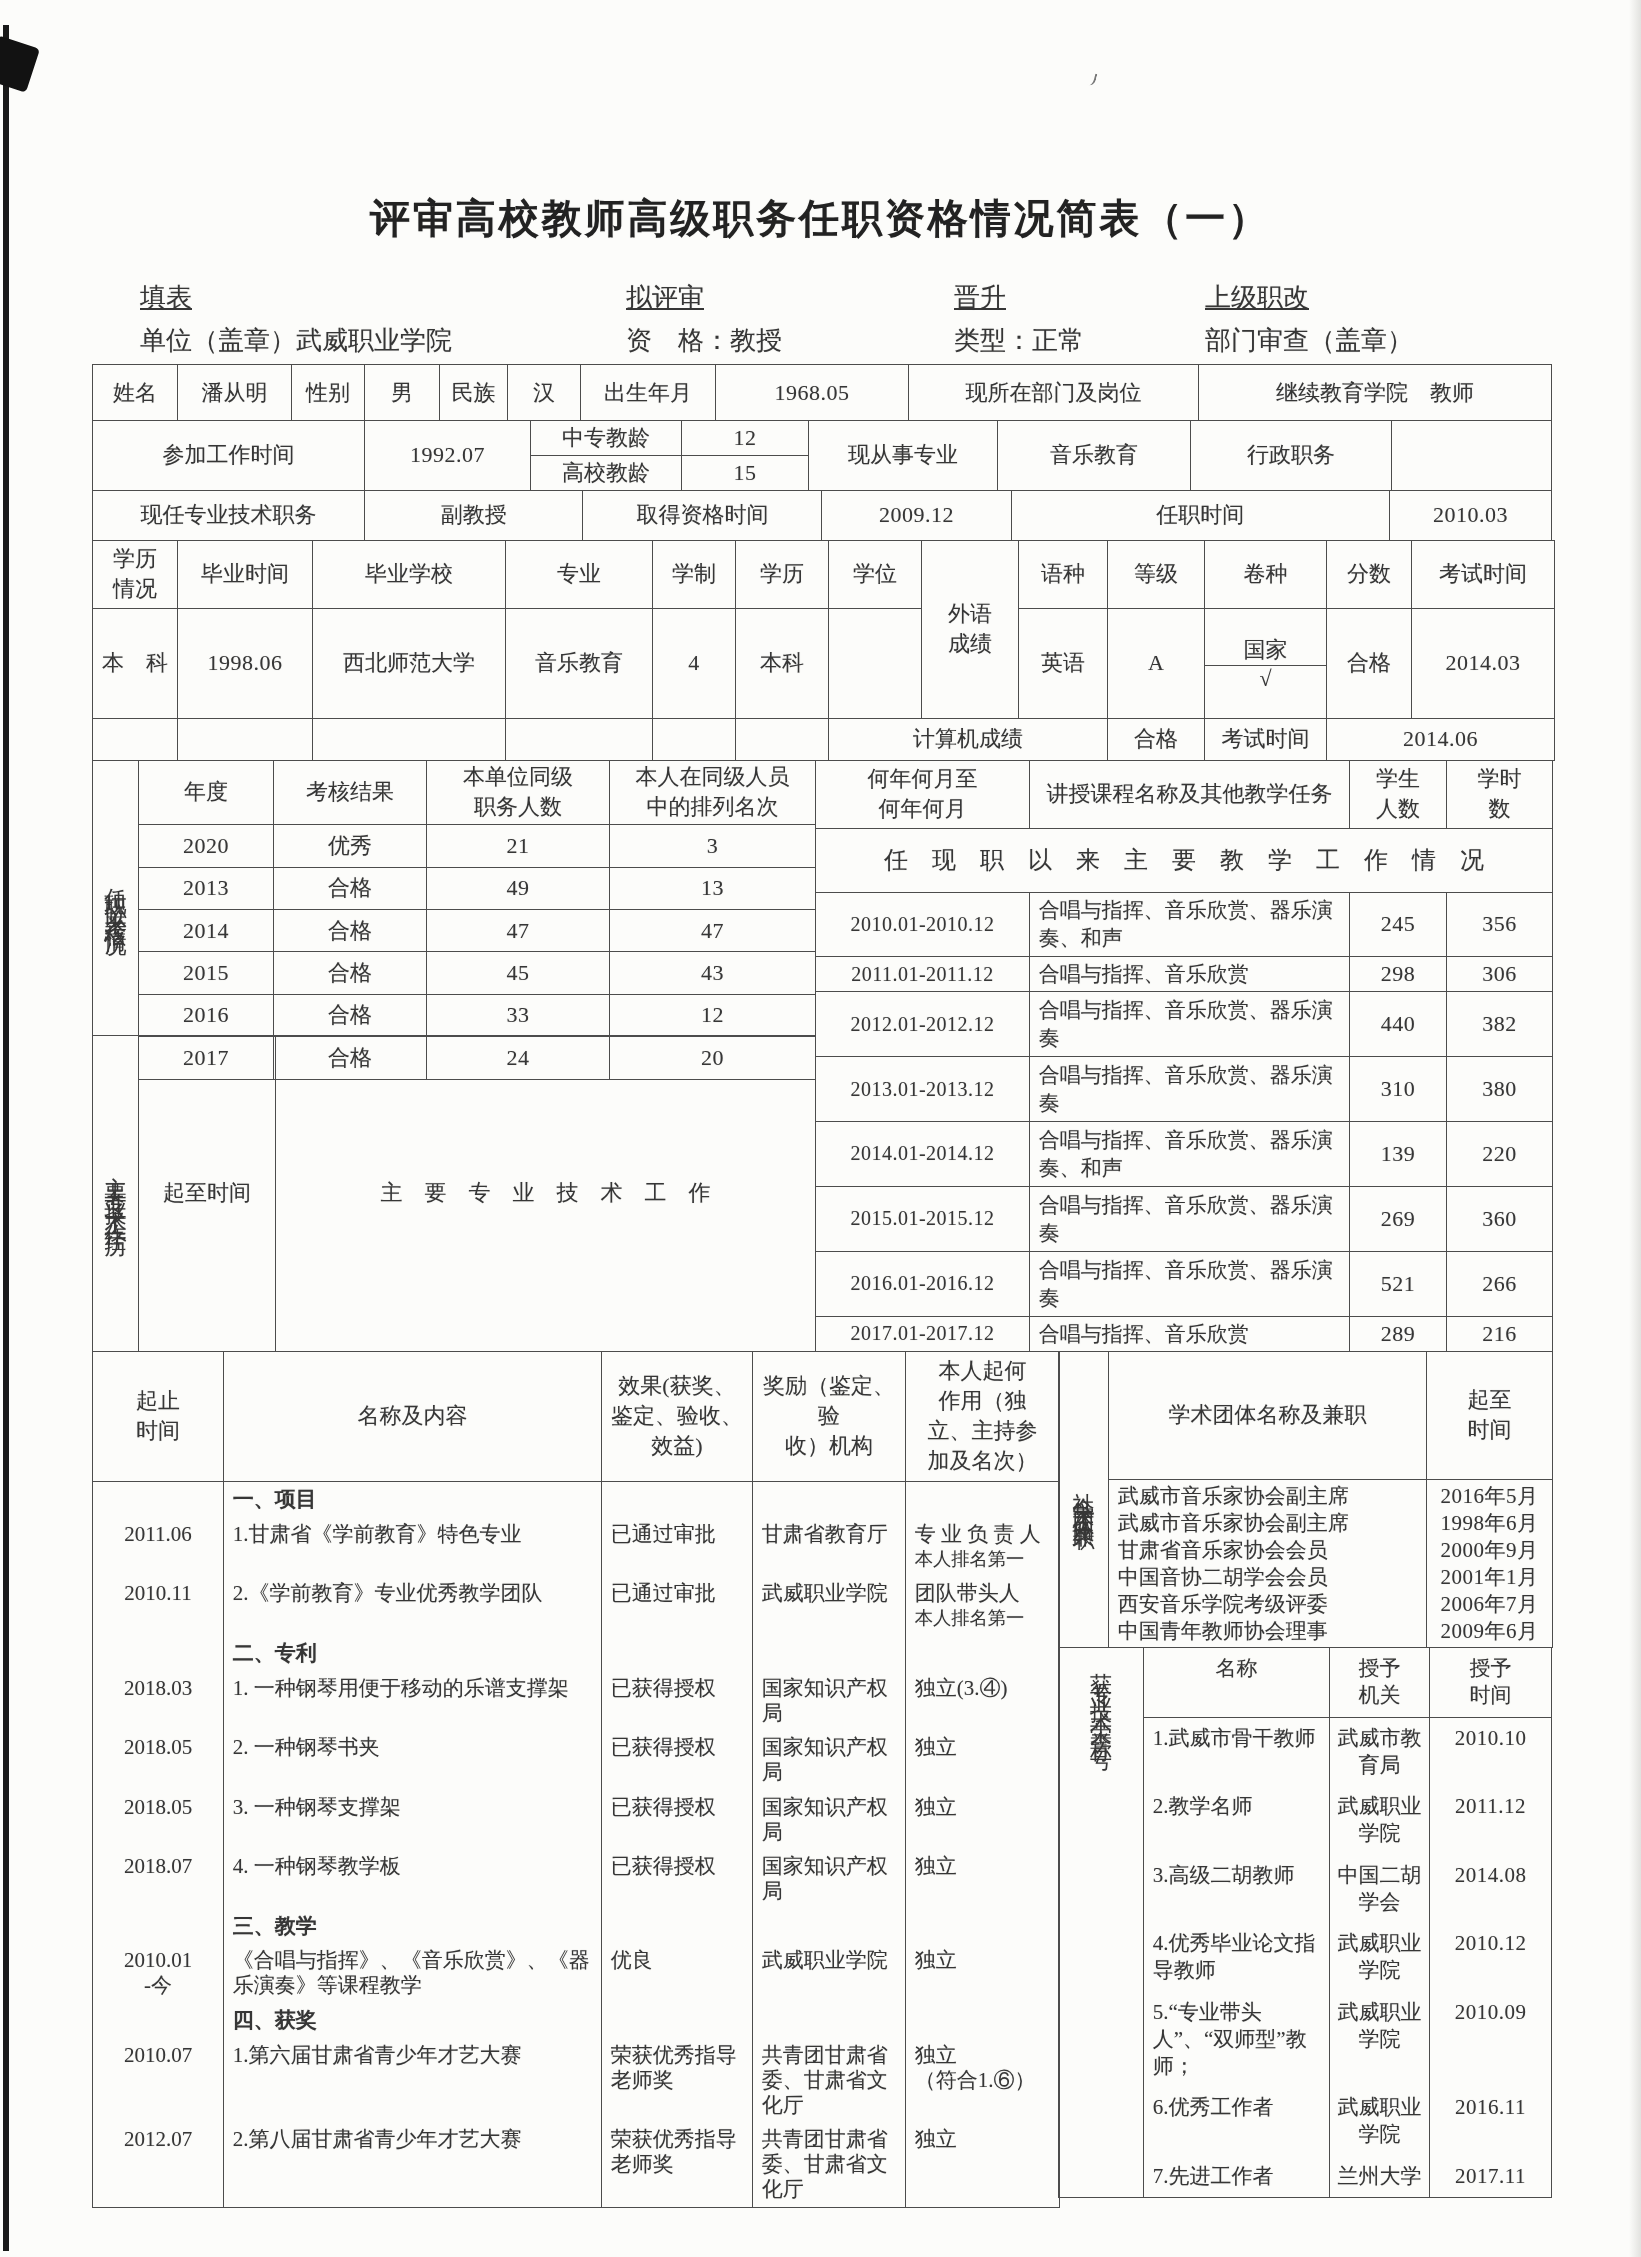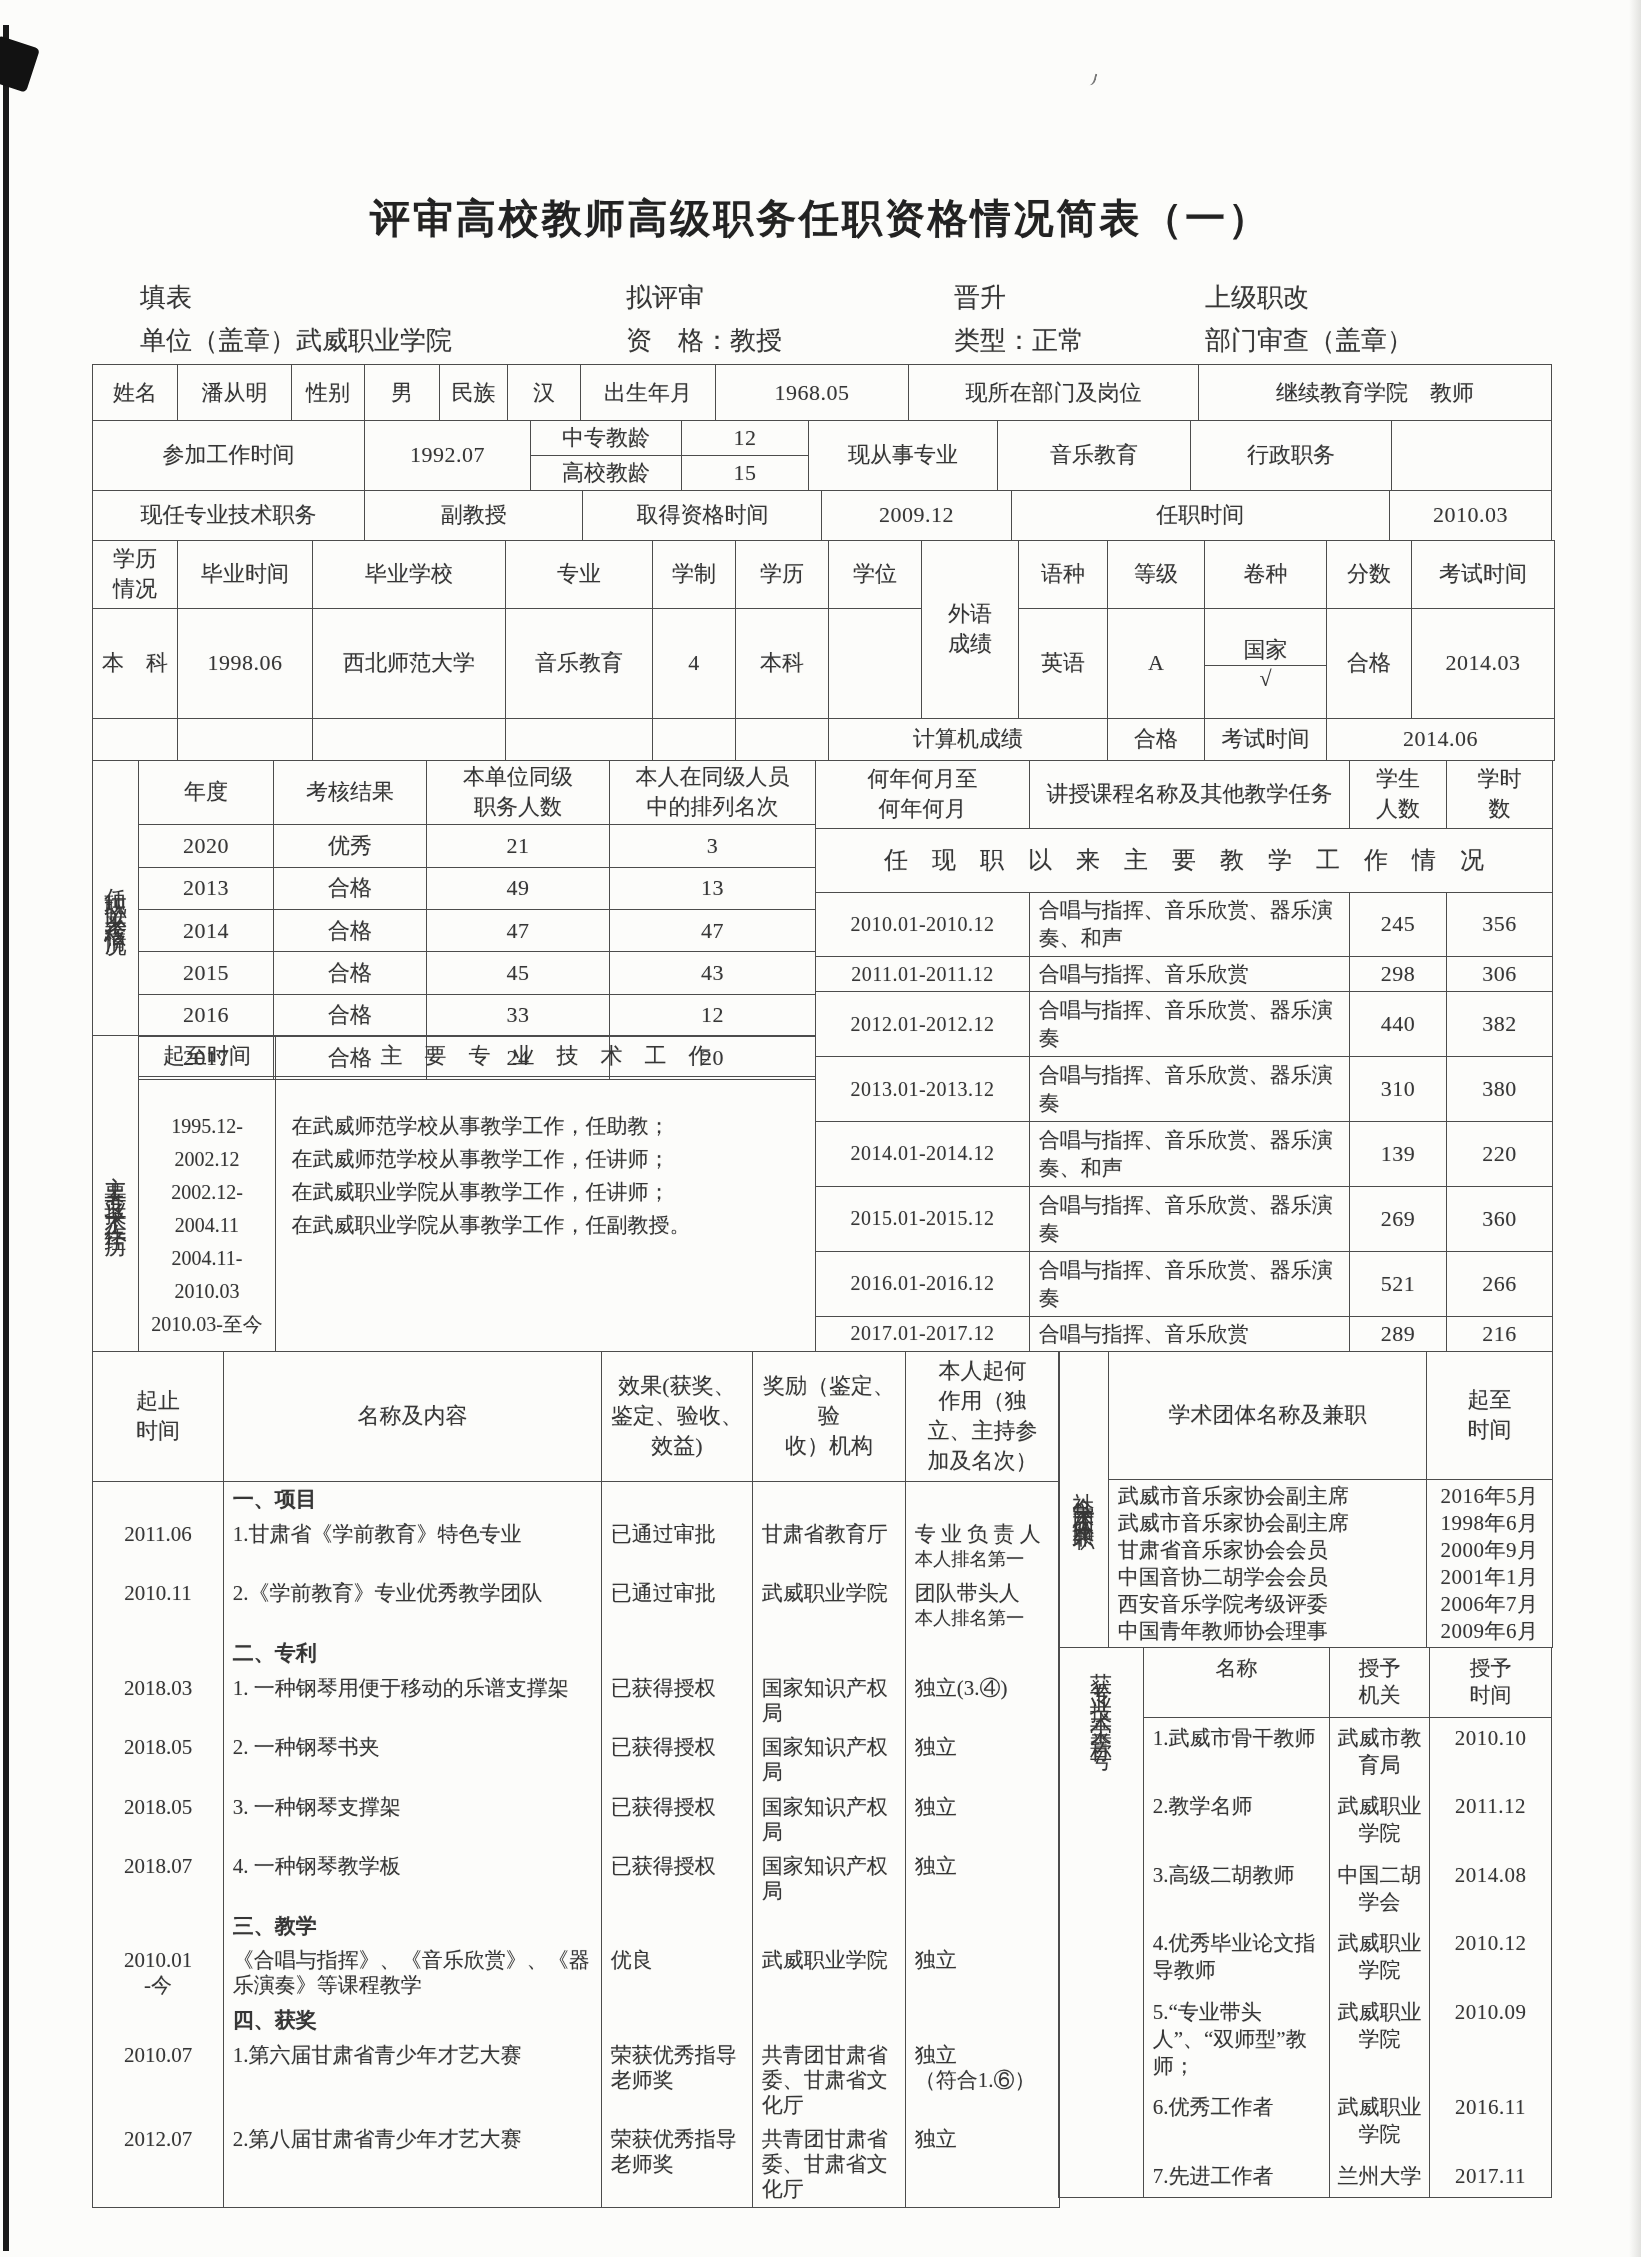--- a/index.html
+++ b/index.html
@@ -10,21 +10,21 @@
   .edge-blob{position:absolute;left:-9.7px;top:41px;width:44px;height:46px;background:#121212;
              transform:rotate(18deg);border-radius:4.8px;}
   .right-shade{position:absolute;right:0;top:0;width:11.6px;height:100%;
                background:linear-gradient(to left,#dddddad9,transparent);}
   .artifact{position:absolute;left:1089px;top:73px;width:4.8px;height:12.6px;
             border-right:2.9px solid #777;border-radius:0 0 6.8px 0;transform:rotate(14deg);}
   .doc-title{position:absolute;top:191px;left:0;width:1641px;text-align:center;
              font-size:40px;font-weight:bold;letter-spacing:2.9px;color:#222;}
   .tophdr{position:absolute;top:278px;left:92px;width:1460px;height:85px;font-size:26px;}
   .tf{position:absolute;top:0;}
-  .tf .l1{display:block;height:42px;line-height:39px;}
+  .tf .l1{display:block;height:42px;line-height:39px;text-decoration:underline;}
   .tf .l2{display:block;height:42px;line-height:42px;}
   .form{position:absolute;left:92px;top:365px;width:1460px;}
   table.t{border-collapse:collapse;table-layout:fixed;font-size:22px;border:1px solid #4c4c4c;}
   table.t{margin-top:-1px;}
   table.t td{border:1px solid #4c4c4c;text-align:center;vertical-align:middle;
              padding:1.9px 3.9px;white-space:pre-line;overflow:hidden;}
   .left{text-align:left !important;padding-left:8.7px !important;}
   .band{display:flex;align-items:stretch;margin-top:-1px;}
   .secflex{display:flex;align-items:stretch;}
   .vcell{border:1px solid #4c4c4c;display:flex;align-items:center;justify-content:center;box-sizing:border-box;}
@@ -302,24 +302,20 @@
           <table class="t" style="width:677px;height:317px;margin-left:-1px;margin-top:0">
             <colgroup>
                 <col style="width:137px">
                 <col style="width:540px">
               </colgroup>
             <tbody>
                 <tr style="height:41px">
               <td>起至时间</td>
               <td>主　要　专　业　技　术　工　作</td>
             </tr>
-            <tr>
-              <td class="exp-periods" style="font-size:20px"><div>1995.12-2002.12</div><div>2002.12-2004.11</div><div>2004.11-2010.03</div><div>2010.03-至今</div></td>
-              <td class="exp-works" style="font-size:21px"><div>在武威师范学校从事教学工作，任助教；</div><div>在武威师范学校从事教学工作，任讲师；</div><div>在武威职业学院从事教学工作，任讲师；</div><div>在武威职业学院从事教学工作，任副教授。</div></td>
-            </tr>
           </tbody>
             </table>
         </div>
       </div>
       <div style="width:737px;margin-left:-1px">
         <table class="t" style="width:737px;height:592px;margin-top:0">
           <colgroup>
               <col style="width:214px">
               <col style="width:320px">
               <col style="width:97px">

